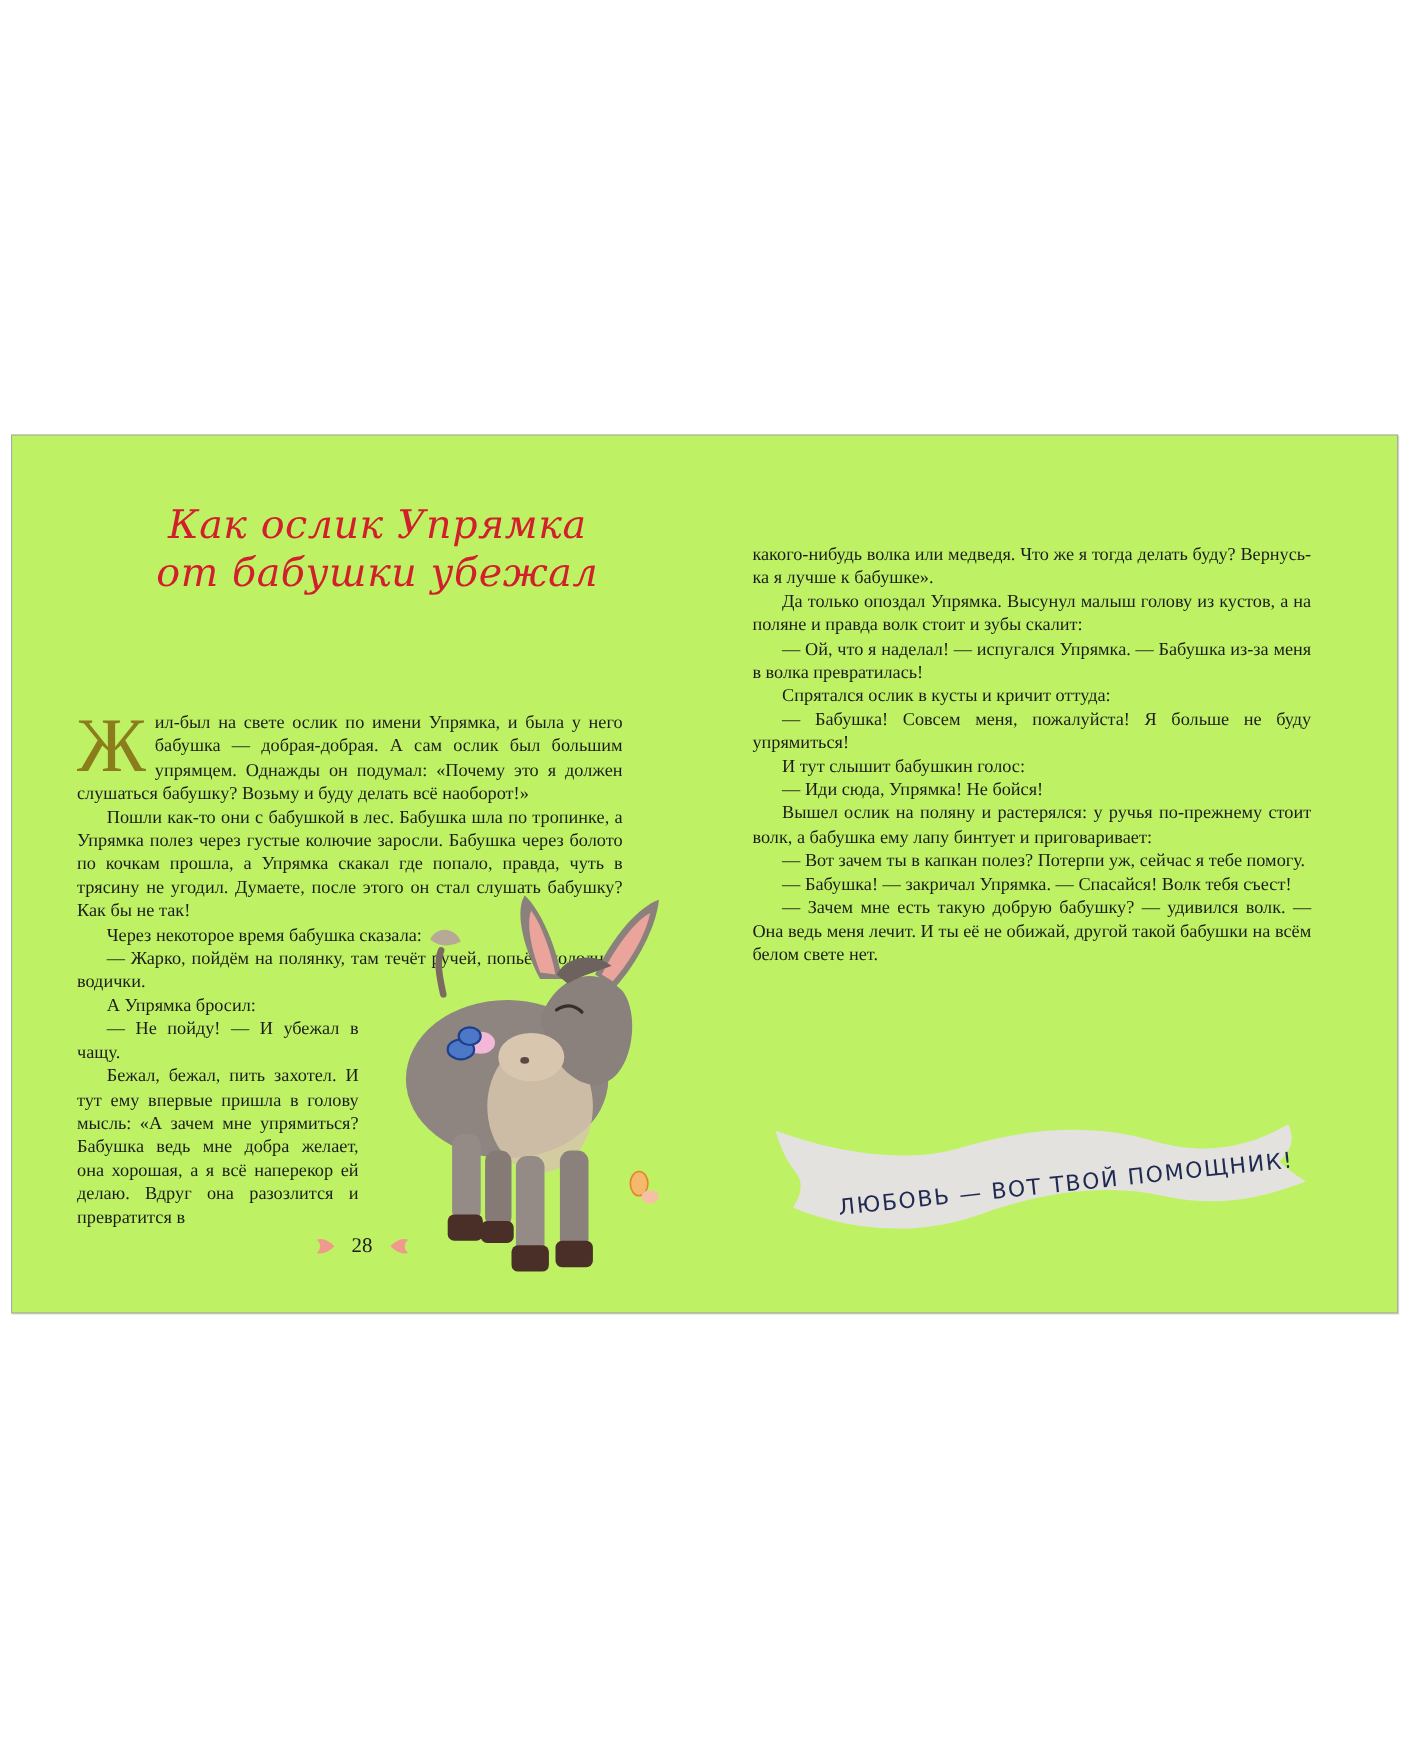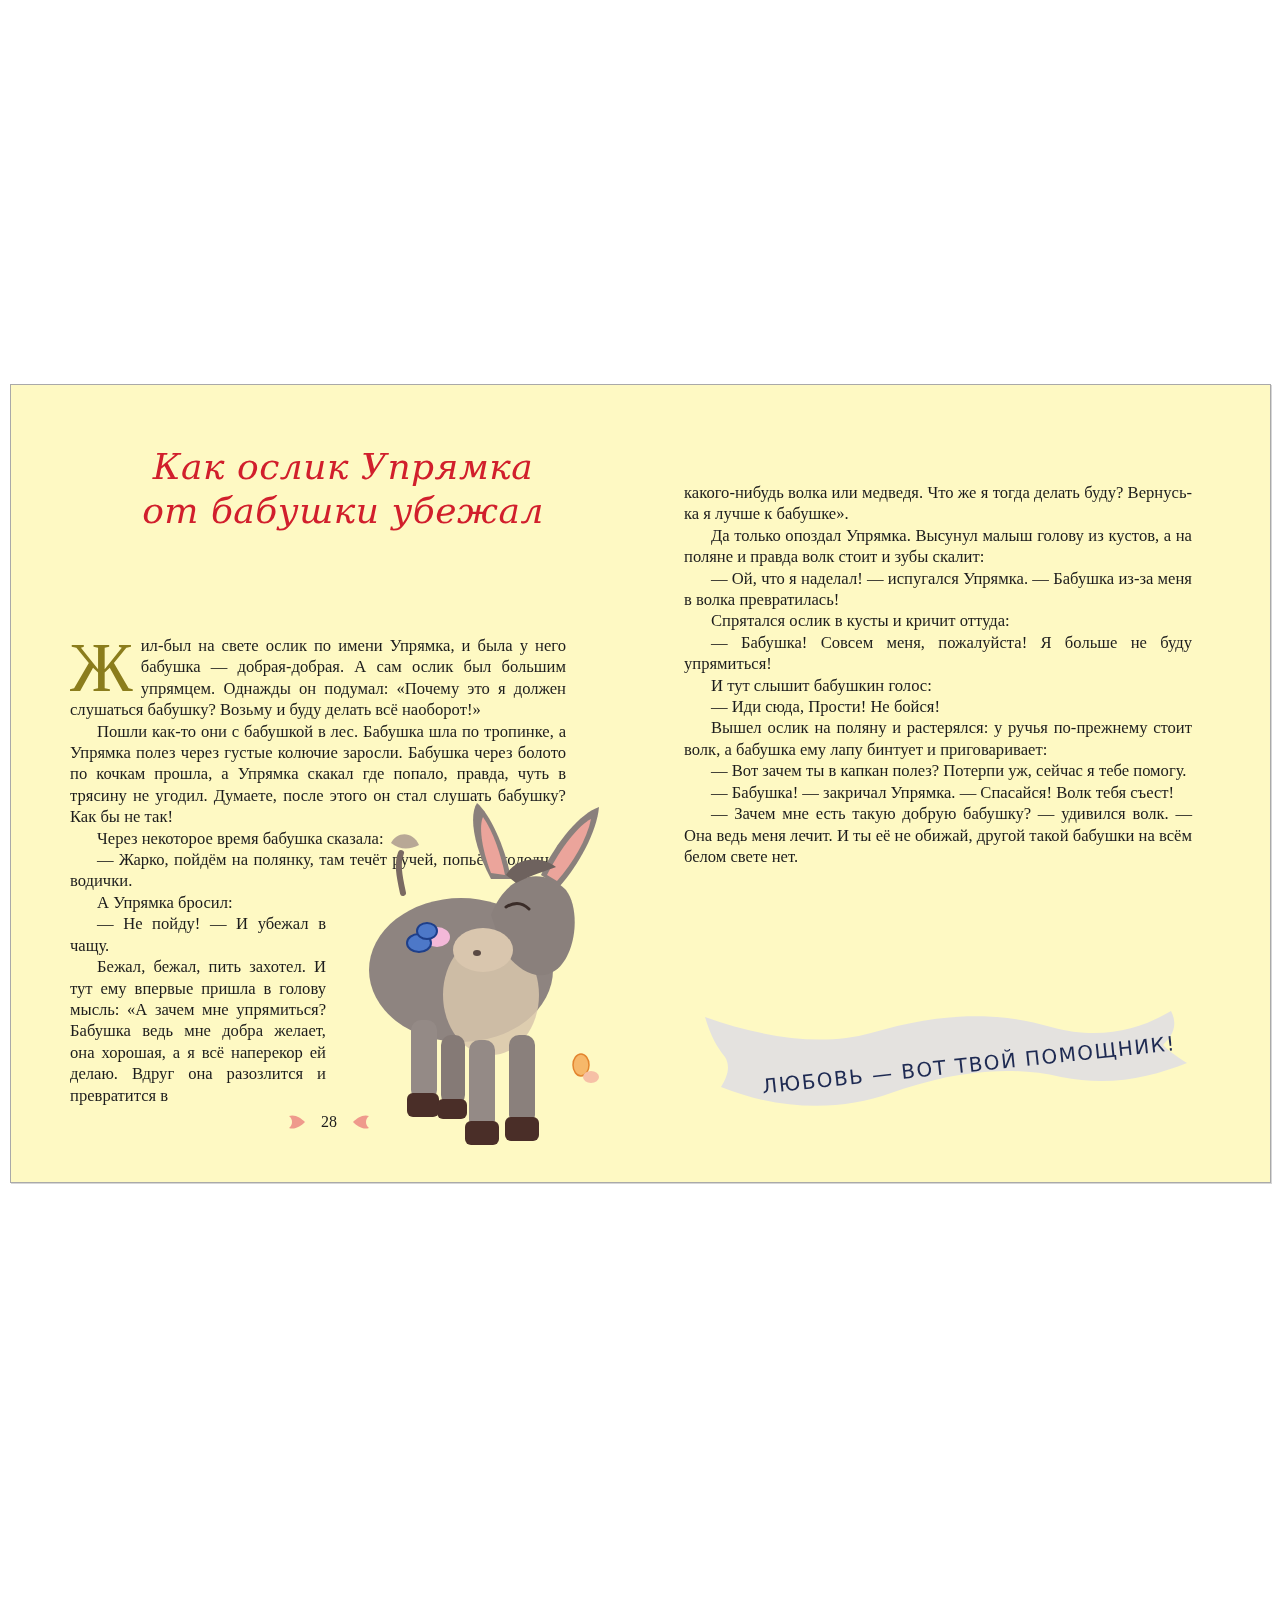--- a/index.html
+++ b/index.html
@@ -1,35 +1,35 @@
 <!DOCTYPE html>
 <html><head>
 <meta charset="utf-8">
 <style>
   html, body { margin:0; padding:0; background:#ffffff; }
   body { width:1280px; height:1600px; position:relative; overflow:hidden;
          font-family:"DejaVu Serif", "Liberation Serif", serif; color:#1c1c1c; }
-  .spread { position:absolute; left:10px; top:384px; width:1259px; height:797px;
-            border:1px solid #a9a9a9; box-shadow: 1px 1px 0 #d6d6d6; background:#fef9c3; }
+  .spread { position:absolute; left:10px; top:395px; width:1259px; height:797px;
+            border:1px solid #a9a9a9; box-shadow: 1px 1px 0 #d6d6d6; background:#bef264; }
   .title { position:absolute; left:102px; top:60px; width:460px; color:#d11f2c;
            font-family:"DejaVu Serif", serif; font-style:italic; font-size:36px;
            line-height:44px; text-align:center; letter-spacing:0.5px; }
   .col { position:absolute; font-family:"Liberation Serif", serif; font-size:16.6px;
          line-height:21.4px; text-align:justify;margin-top:45px; }
   .left { left:59px; top:205px; width:496px; }
   .right { left:673px; top:52px; width:508px; }
   .col p { margin:0; text-indent:27px; }
   .col p.noind { text-indent:0; }
   .narrow { width:256px; }
   .dropcap { float:left; font-family:"Liberation Serif", serif; font-size:70px;
              line-height:62px; color:#8b7d1c; margin:2px 8px 0 0; padding:0; }
   .art { position:absolute; left:330px; top:410px; width:280px; height:360px; }
   .pagenum { position:absolute; left:258px; top:722px; width:120px; height:30px;
              display:flex; align-items:center; justify-content:center; gap:14px;
-             font-family:"Liberation Serif", serif; font-size:16px; }
+             font-family:"Liberation Serif", serif; font-size:19px; }
   .banner { position:absolute; left:690px; top:612px; width:490px; height:130px; }
 </style>
 </head>
 <body>
 
 <div class="spread">
 
   <div class="title">
     <div>Как ослик Упрямка</div>
     <div>от бабушки убежал</div>
@@ -94,21 +94,21 @@
     </svg>
   </div>
 
   <div class="col right">
     <p class="noind">какого-нибудь волка или медведя. Что же я тогда делать буду? Вернусь-ка я лучше к бабушке».</p>
     <p>Да только опоздал Упрямка. Высунул малыш голову из кустов, а на поляне и правда волк стоит и зубы скалит:</p>
     <p>— Ой, что я наделал! — испугался Упрямка. — Бабушка из-за меня в волка превратилась!</p>
     <p>Спрятался ослик в кусты и кричит оттуда:</p>
     <p>— Бабушка! Совсем меня, пожалуйста! Я больше не буду упрямиться!</p>
     <p>И тут слышит бабушкин голос:</p>
-    <p>— Иди сюда, Прости! Не бойся!</p>
+    <p>— Иди сюда, Упрямка! Не бойся!</p>
     <p>Вышел ослик на поляну и растерялся: у ручья по-прежнему стоит волк, а бабушка ему лапу бинтует и приговаривает:</p>
     <p>— Вот зачем ты в капкан полез? Потерпи уж, сейчас я тебе помогу.</p>
     <p>— Бабушка! — закричал Упрямка. — Спасайся! Волк тебя съест!</p>
     <p>— Зачем мне есть такую добрую бабушку? — удивился волк. — Она ведь меня лечит. И ты её не обижай, другой такой бабушки на всём белом свете нет.</p>
   </div>
 
   <div class="banner">
     <svg width="490" height="130" viewBox="0 0 490 130">
       <path d="M4 20 C60 40 120 50 170 36 C230 18 290 12 350 30 C400 44 440 32 470 14 C478 30 470 40 462 48 C470 56 480 62 486 66 C450 80 410 90 360 80 C300 66 240 78 190 96 C140 114 80 114 20 90 C26 80 30 70 24 60 C16 50 10 40 4 20 Z" fill="#e4e2df"></path>
       <text x="60" y="82" font-family="DejaVu Sans, sans-serif" font-size="20" fill="#1e2a52" letter-spacing="1.5" transform="rotate(-6 200 70)">

